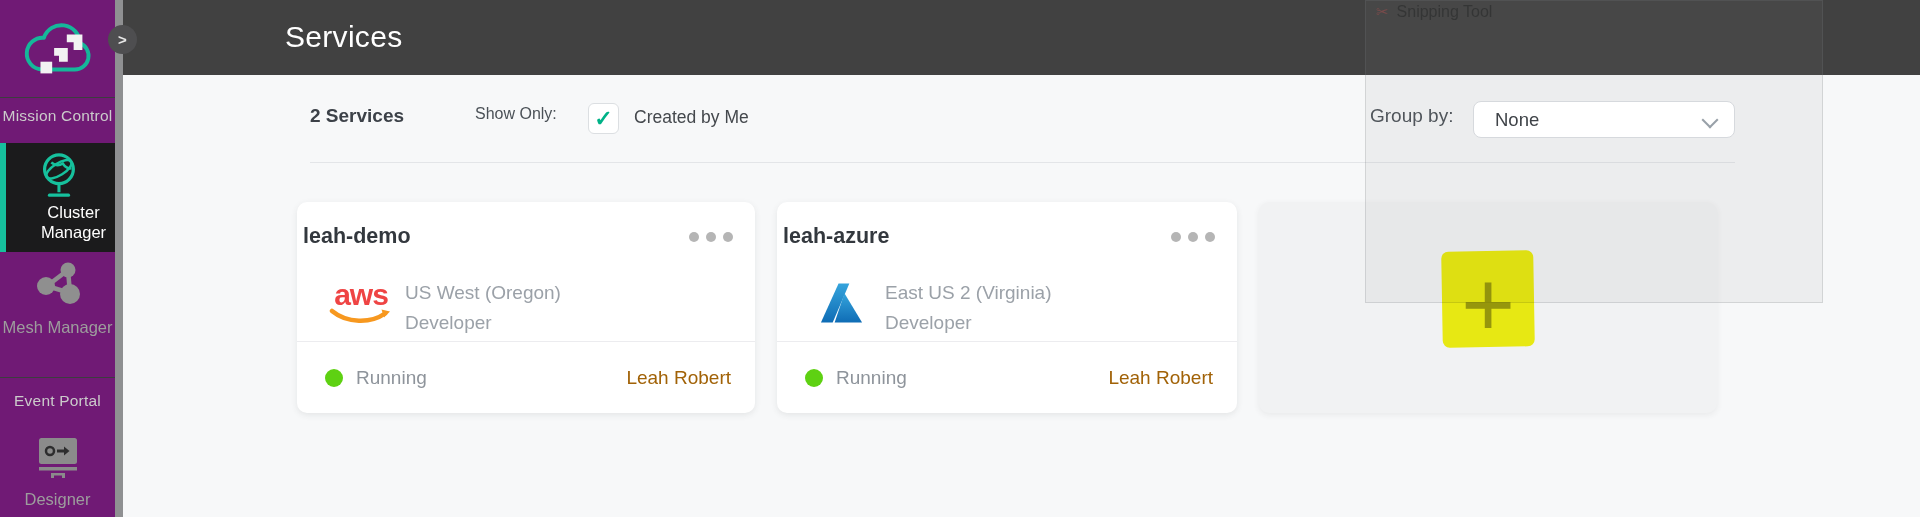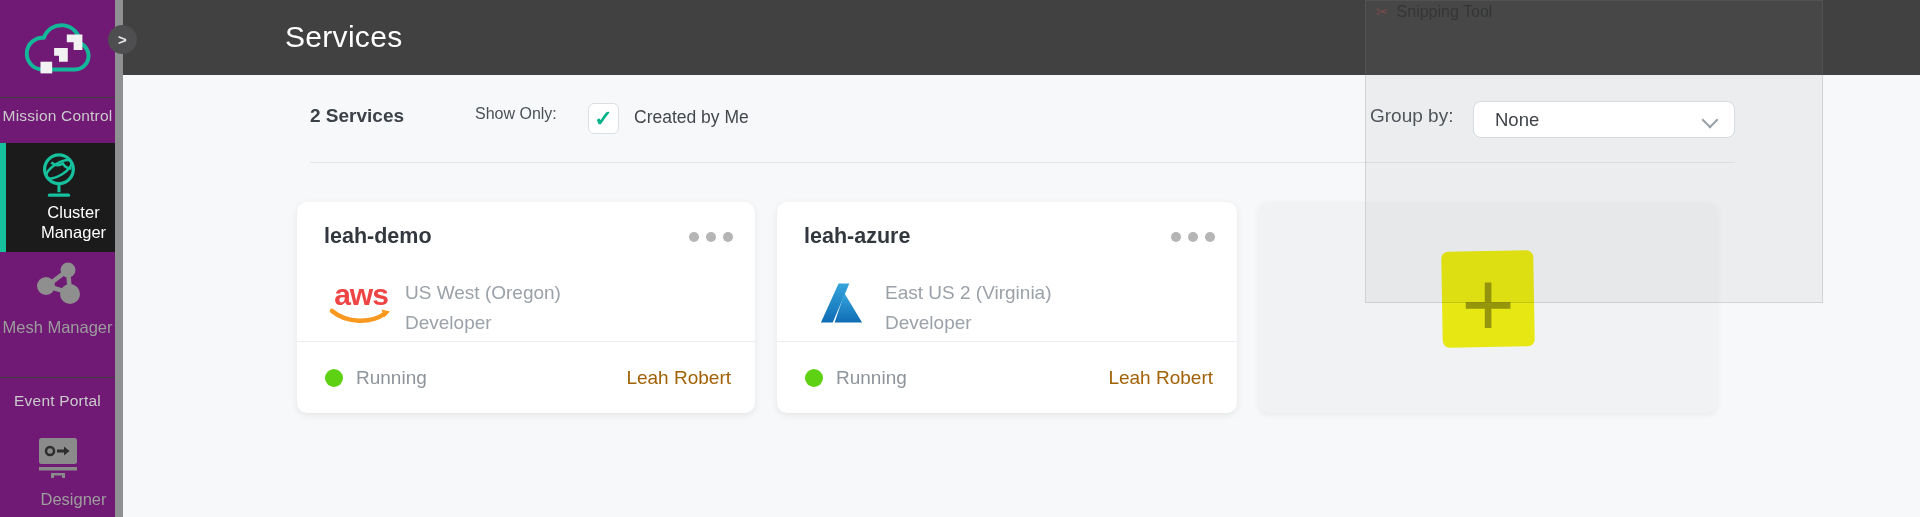--- a/index.html
+++ b/index.html
@@ -51,21 +51,21 @@
     border:1px solid #d6d9dd;border-radius:8px;box-sizing:border-box;z-index:6;cursor:pointer;
     display:flex;align-items:center;}
   .groupby-value{margin-left:21px;font-size:18.5px;color:#3f4348;}
   .select-caret{position:absolute;right:18px;top:12px;width:10px;height:10px;
     border-left:2px solid #98a0a8;border-bottom:2px solid #98a0a8;transform:rotate(-45deg);}
   .filter-divider{left:310px;top:162px;width:1425px;height:1px;background:#e3e5e8;}
 
   
   .card{top:202px;width:458px;height:211px;background:#fff;border-radius:10px;
     box-shadow:0 2px 6px rgba(60,64,67,.10);cursor:pointer;}
-  .card-name{position:absolute;left:27px;top:22px;font-size:21.5px;font-weight:bold;color:#33383e;}
+  .card-name{position:absolute;left:6px;top:22px;font-size:21.5px;font-weight:bold;color:#33383e;}
   .dots{position:absolute;right:22px;top:30px;display:flex;gap:7px;cursor:pointer;}
   .dots span{width:10px;height:10px;border-radius:50%;background:#b5b5b5;}
   .logo-box{position:absolute;left:28px;top:74px;width:72px;height:54px;
     display:flex;align-items:center;justify-content:center;flex-direction:column;}
   .region-block{position:absolute;left:108px;top:76px;font-size:19px;color:#9ba1a8;line-height:30px;}
   .card-footer{position:absolute;left:0;right:0;bottom:0;height:71px;border-top:1px solid #ececef;
     display:flex;align-items:center;}
   .status-dot{width:18px;height:18px;border-radius:50%;background:#5ed112;margin-left:28px;}
   .status-text{margin-left:13px;font-size:19px;color:#8e949b;}
   .owner{margin-left:auto;margin-right:24px;font-size:19px;color:#a16207;}
@@ -142,21 +142,21 @@
       <div class="icon-wrap" style="margin-top:4px;">
         <svg width="44" height="44" viewBox="0 0 44 44">
           <rect x="3" y="2" width="38" height="26" rx="2.5" fill="#8b8b8b"></rect>
           <circle cx="14" cy="15" r="4" fill="none" stroke="#2d2d2e" stroke-width="2.5"></circle>
           <line x1="21" y1="15" x2="31" y2="15" stroke="#2d2d2e" stroke-width="3"></line>
           <path d="M28,10.5 L33.5,15 L28,19.5 z" fill="#2d2d2e"></path>
           <rect x="3" y="31" width="38" height="3.5" fill="#8b8b8b"></rect>
           <path d="M15,37 v5 h3 v-2.5 h8 v2.5 h3 v-5 z" fill="#8b8b8b"></path>
         </svg>
       </div>
-      <div class="nav-label off" style="margin-top:9px;margin-left:16px;">Designer</div>
+      <div class="nav-label off" style="margin-top:9px;">Designer</div>
     </div>
   </div>
 
   <div class="abs sb-scroll"></div>
 
   <div class="abs collapse-btn">
     <span>&gt;</span>
   </div>
 
   <div class="abs header"></div>

